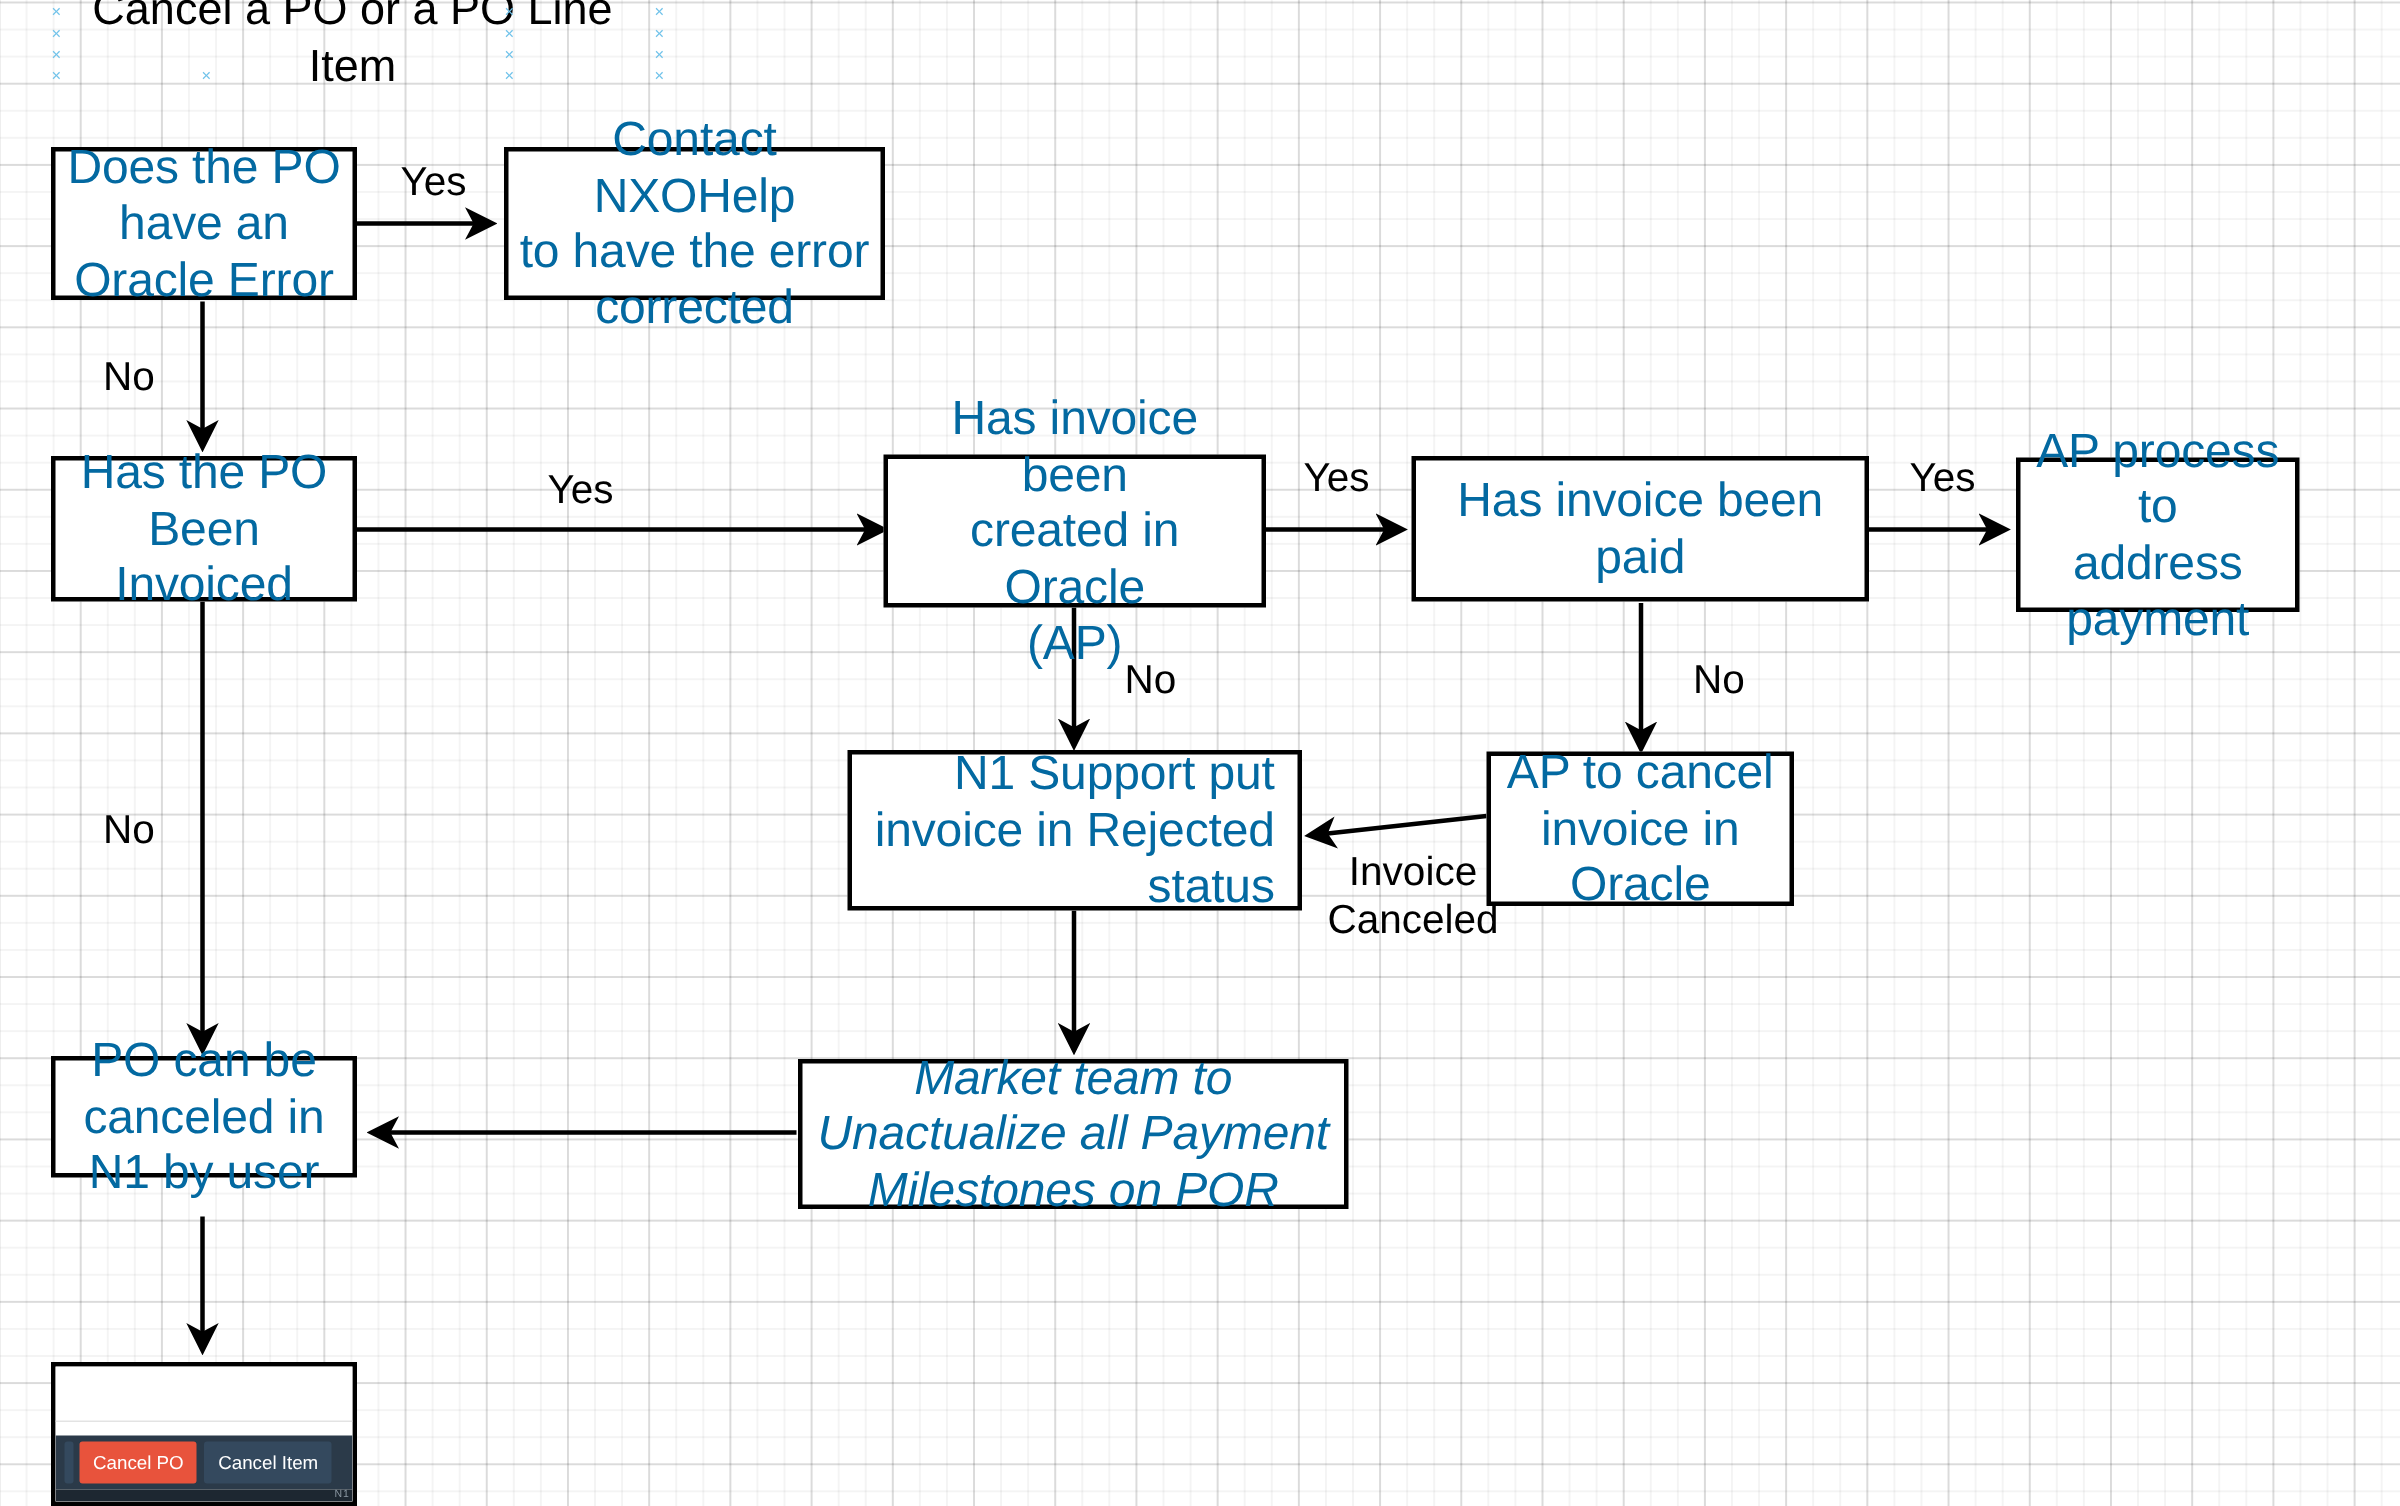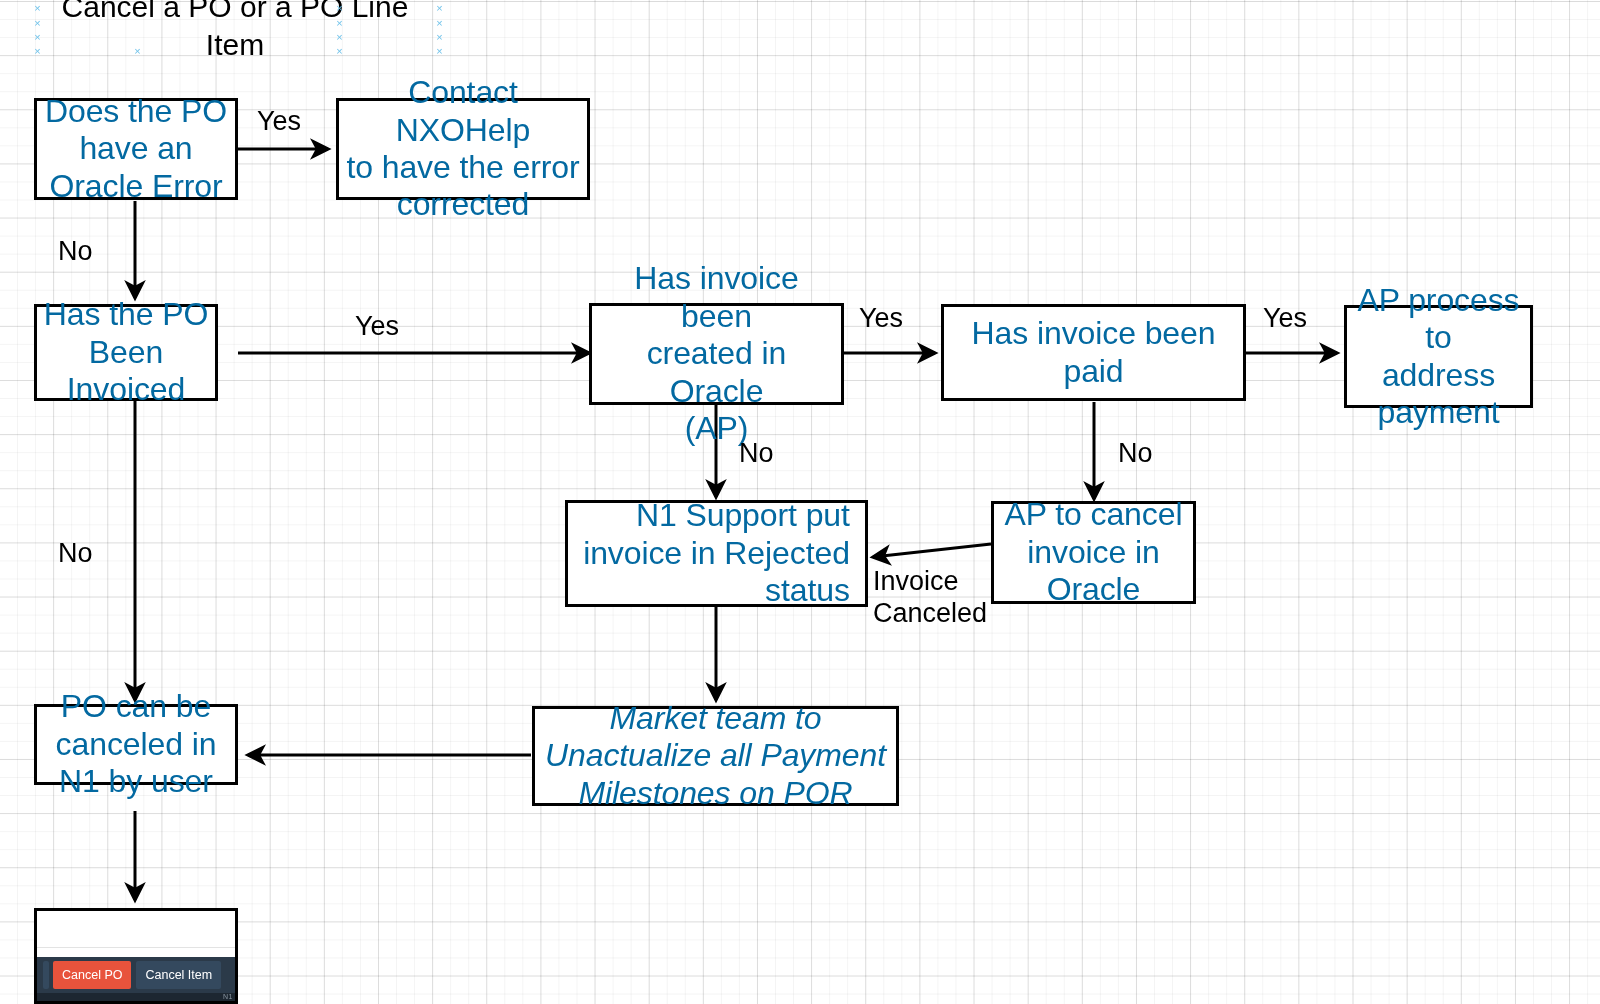--- a/index.html
+++ b/index.html
@@ -48,21 +48,21 @@
     padding: 0 4px;
   }
 
   
   .edge-label {
     position: absolute;
     font-size: 27px;
     line-height: 1.17;
     color: #000000;
     white-space: pre-line;
-    text-align: left;
+    text-align: center;
   }
 
   
   #title {
     position: absolute;
     left: 60px;
     top: -12px;
     width: 350px;
     text-align: center;
     font-size: 30px;
@@ -221,21 +221,21 @@
   </svg>
 
   <div class="node" style="left:34px;  top:98px;  width:204px; height:102px;">Does the PO
 have an
 Oracle Error</div>
 
   <div class="node" style="left:336px; top:98px;  width:254px; height:102px;">Contact NXOHelp
 to have the error
 corrected</div>
 
-  <div class="node" style="left:34px;  top:304px; width:184px; height:97px;">Has the PO
+  <div class="node" style="left:34px;  top:304px; width:204px; height:97px;">Has the PO
 Been Invoiced</div>
 
   <div class="node" style="left:589px; top:303px; width:255px; height:102px;">Has invoice been
 created in Oracle
 (AP)</div>
 
   <div class="node" style="left:941px; top:304px; width:305px; height:97px;">Has invoice been
 paid</div>
 
   <div class="node" style="left:1344px; top:305px; width:189px; height:103px;">AP process to

